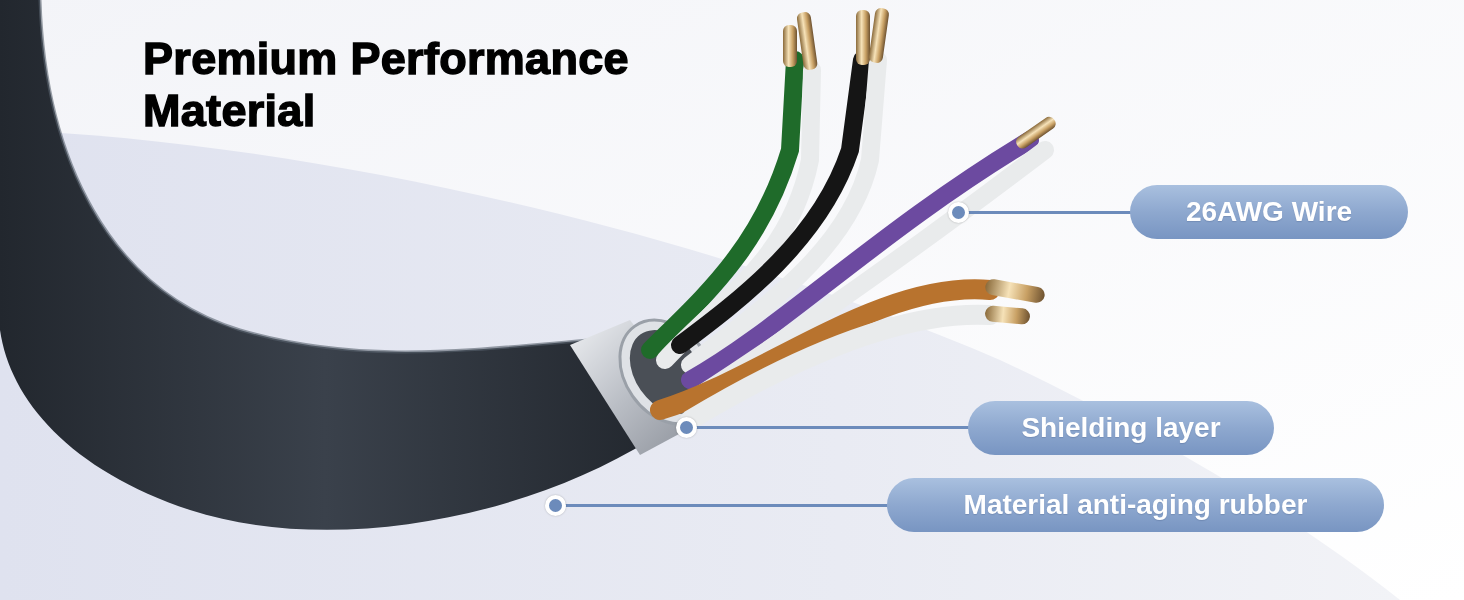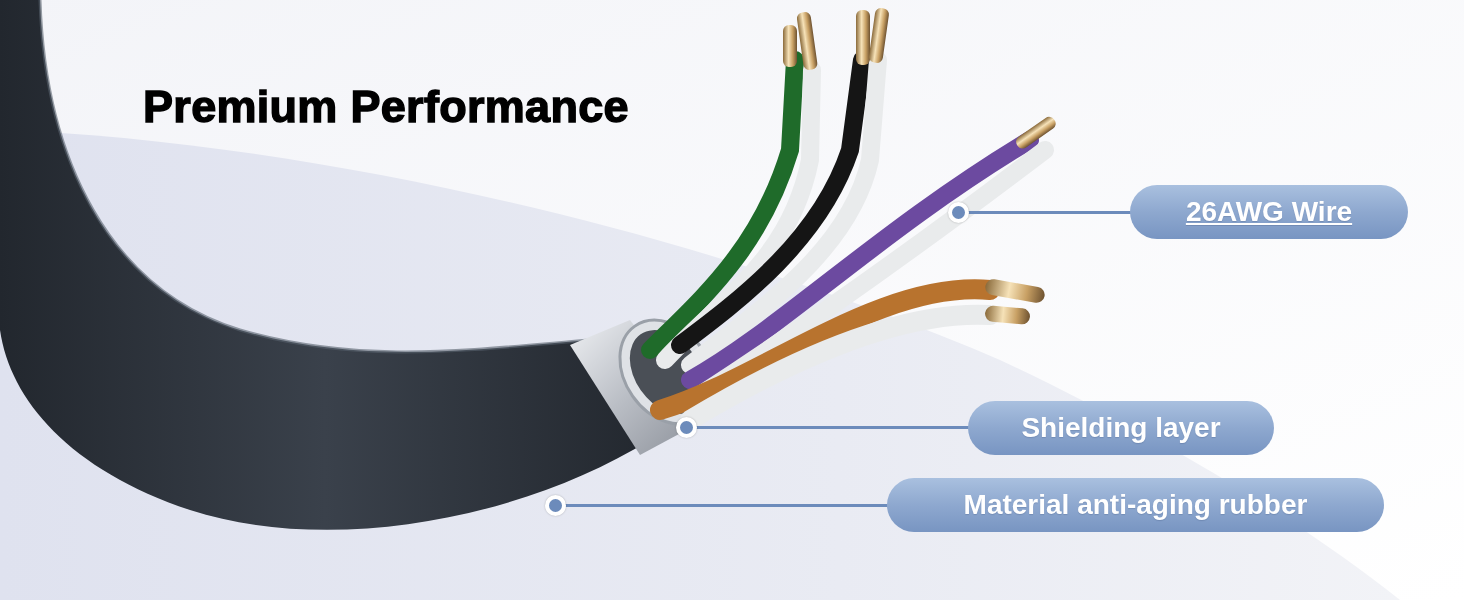--- a/index.html
+++ b/index.html
@@ -10,21 +10,21 @@
     }
     .stage { position: absolute; left: 0; top: 0; width: 1464px; height: 600px; }
     .stage svg { position: absolute; left: 0; top: 0; }
     .headline {
       position: absolute; left: 143px; top: 33px;
       font-family: "Liberation Sans", sans-serif;
       font-weight: 700; font-size: 45px; line-height: 52px;
       color: #000; letter-spacing: 0.3px;
       -webkit-text-stroke: 1.4px #000;
     }
-    .headline span { display: block; margin-top: 48px; }
+    .headline span { display: block; }
     .callout-line {
       position: absolute; height: 3px; background: #6c8bbb;
     }
     .dot {
       position: absolute; width: 13px; height: 13px; border-radius: 50%;
       background: #6c8bbb; border: 4px solid #ffffff;
       box-shadow: 0 0 2px rgba(0,0,0,0.25);
     }
     .pill {
       position: absolute; height: 54px; border-radius: 27px;
@@ -104,25 +104,26 @@
       <rect x="856" y="10" width="14" height="55" rx="6" fill="url(#goldGrad)"></rect>
       <rect x="872" y="8" width="14" height="55" rx="6" fill="url(#goldGrad)" transform="rotate(8 879 35)"></rect>
       <rect x="1030" y="110" width="13" height="45" rx="6" fill="url(#goldGrad)" transform="rotate(55 1036 132)"></rect>
       <rect x="985" y="283" width="60" height="16" rx="8" fill="url(#goldGrad)" transform="rotate(10 1015 291)"></rect>
       <rect x="985" y="307" width="45" height="16" rx="8" fill="url(#goldGrad)" transform="rotate(5 1007 315)"></rect>
     </g>
   </svg>
 
   <h1 class="headline" style="margin:0;">
     <span>Premium Performance</span>
+    <span>Material</span>
   </h1>
 
   <div class="callout-line" style="left:958px; top:211px; width:180px;"></div>
   <div class="dot" style="left:948px; top:202px;"></div>
-  <div class="pill" style="left:1130px; top:185px; width:278px;text-decoration:underline;">
+  <div class="pill" style="left:1130px; top:185px; width:278px;">
     <span>26AWG Wire</span>
   </div>
 
   <div class="callout-line" style="left:686px; top:426px; width:290px;"></div>
   <div class="dot" style="left:676px; top:417px;"></div>
   <div class="pill" style="left:968px; top:401px; width:306px;text-align:right;">
     <span>Shielding layer</span>
   </div>
 
   <div class="callout-line" style="left:555px; top:504px; width:340px;"></div>

